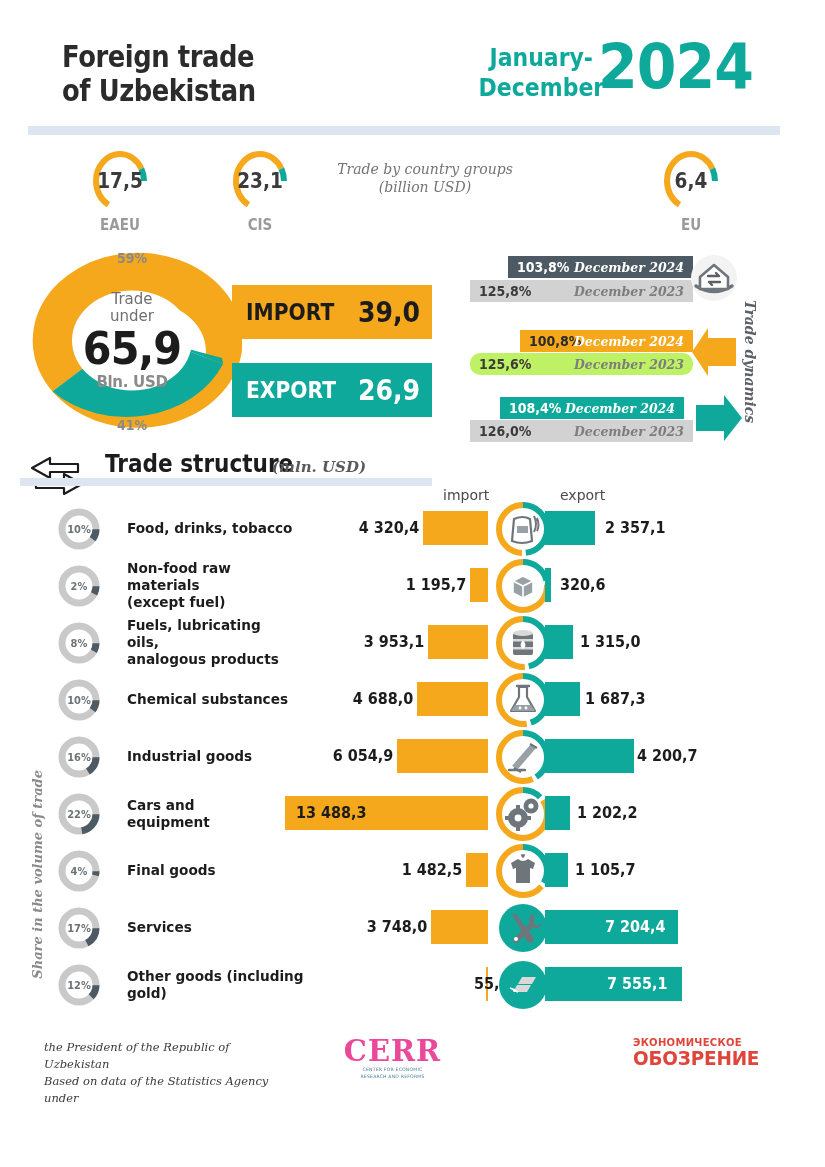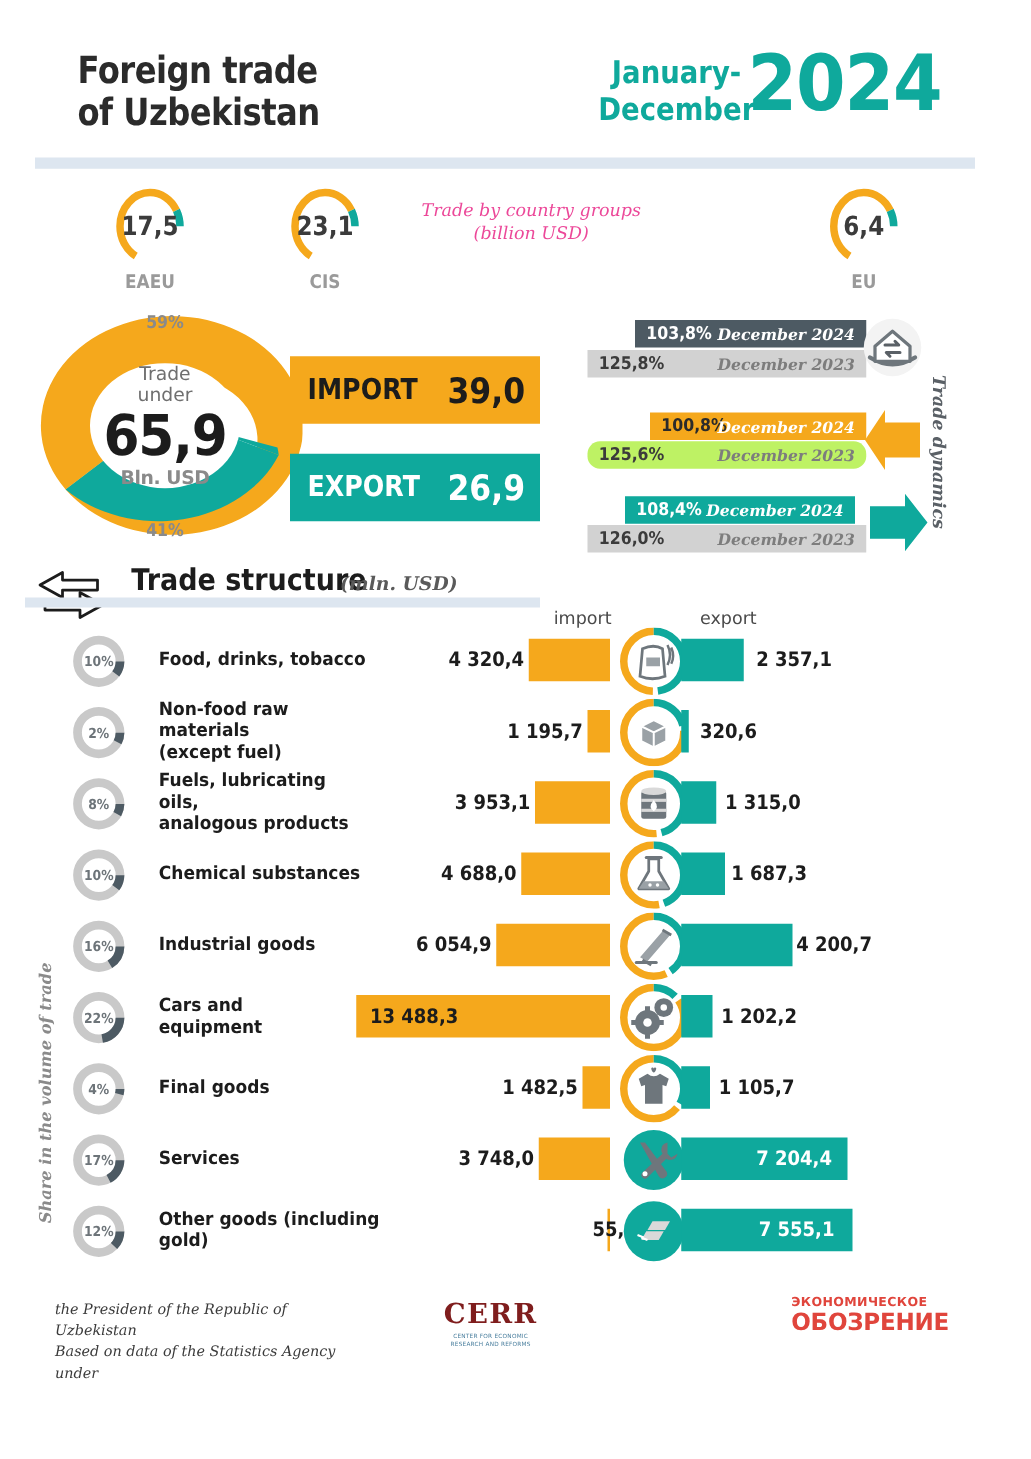--- a/index.html
+++ b/index.html
@@ -48,21 +48,21 @@
     font-family: "DejaVu Sans", sans-serif; font-weight: bold;
     font-size: 21px; color: #3b3b3b; transform: scaleX(0.88);
   }
   .cg-label {
     margin-top: 2px; font-family: "DejaVu Sans", sans-serif; font-weight: bold;
     font-size: 15px; color: #9a9a9a; transform: scaleX(0.9);
   }
   .cg-caption {
     position: absolute; left: 330px; top: 160px; width: 190px;
     text-align: center; font-family: "DejaVu Serif", serif; font-style: italic;
-    font-size: 14px; line-height: 18px; color: #ec4899;
+    font-size: 14px; line-height: 18px; color: #737373;
   }
 
   
   .donut-wrap { position: absolute; left: 22px; top: 248px; width: 220px; height: 185px; }
   .donut-pct {
     position: absolute; width: 100%; text-align: center;
     font-family: "DejaVu Sans", sans-serif; font-weight: bold; font-size: 14px;
     color: #8a8a8a; transform: scaleX(0.9);
   }
   .donut-pct.top { top: 2px; }
@@ -163,22 +163,22 @@
   .srow-icon { position: absolute; left: 496px; top: 2px; width: 54px; height: 54px; }
 
   
   .footer-note {
     position: absolute; left: 44px; top: 1039px; width: 250px;
     font-family: "DejaVu Serif", serif; font-style: italic; font-size: 11.5px;
     line-height: 17px; color: #3a3a3a;
   }
   .cerr { position: absolute; left: 340px; top: 1036px; width: 105px; text-align: center; }
   .cerr-main {
-    font-family: "DejaVu Serif", serif; font-weight: bold; font-size: 22px;
-    color: #7f1d1d; letter-spacing: 1px; line-height: 30px;
+    font-family: "DejaVu Serif", serif; font-weight: bold; font-size: 29px;
+    color: #ec4899; letter-spacing: 1px; line-height: 30px;
   }
   .cerr-sub {
     font-family: "DejaVu Sans", sans-serif; font-size: 4.6px; color: #4a7f9e;
     letter-spacing: 0.2px; line-height: 6px; margin-top: 1px;
   }
   .eo { position: absolute; left: 633px; top: 1037px; text-align: left; }
   .eo-1 { font-family: "DejaVu Sans", sans-serif; font-weight: bold; font-size: 10px; color: #e0453c; letter-spacing: 0.3px; }
   .eo-2 { font-family: "DejaVu Sans", sans-serif; font-weight: bold; font-size: 19px; color: #e0453c; letter-spacing: -0.2px; line-height: 20px; transform: scaleX(0.97); transform-origin: left; }
 </style>
 </head>

